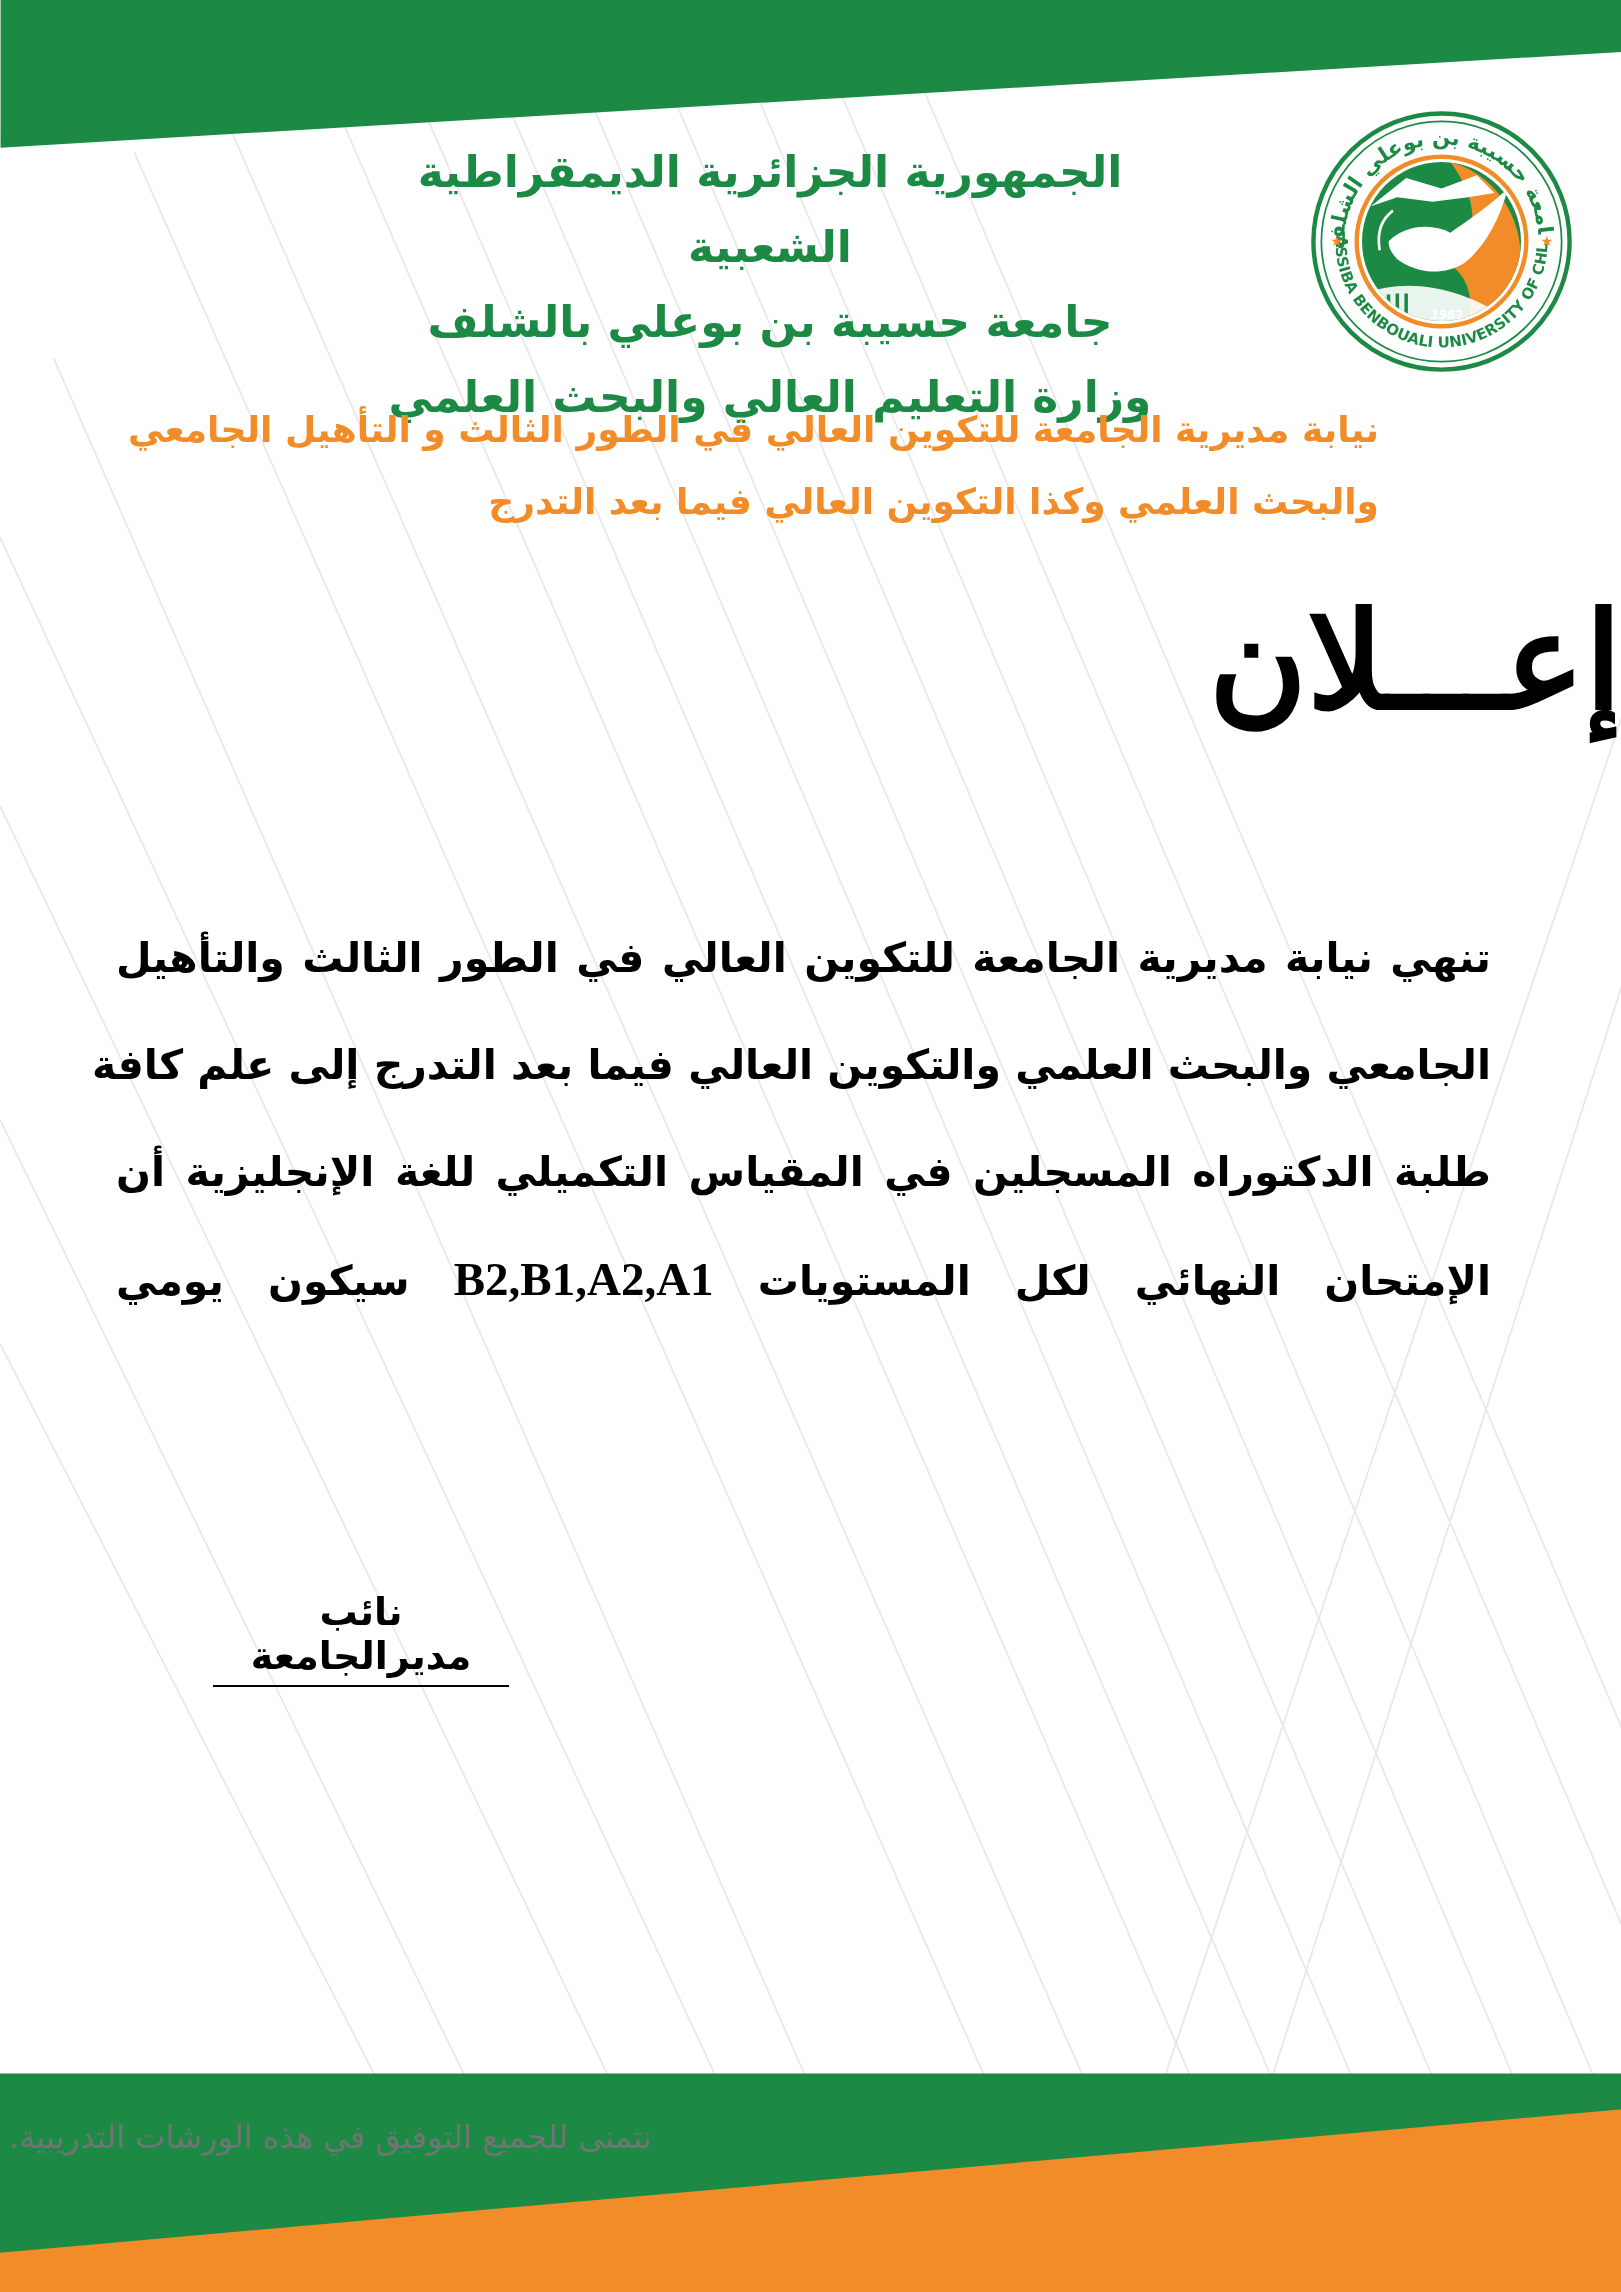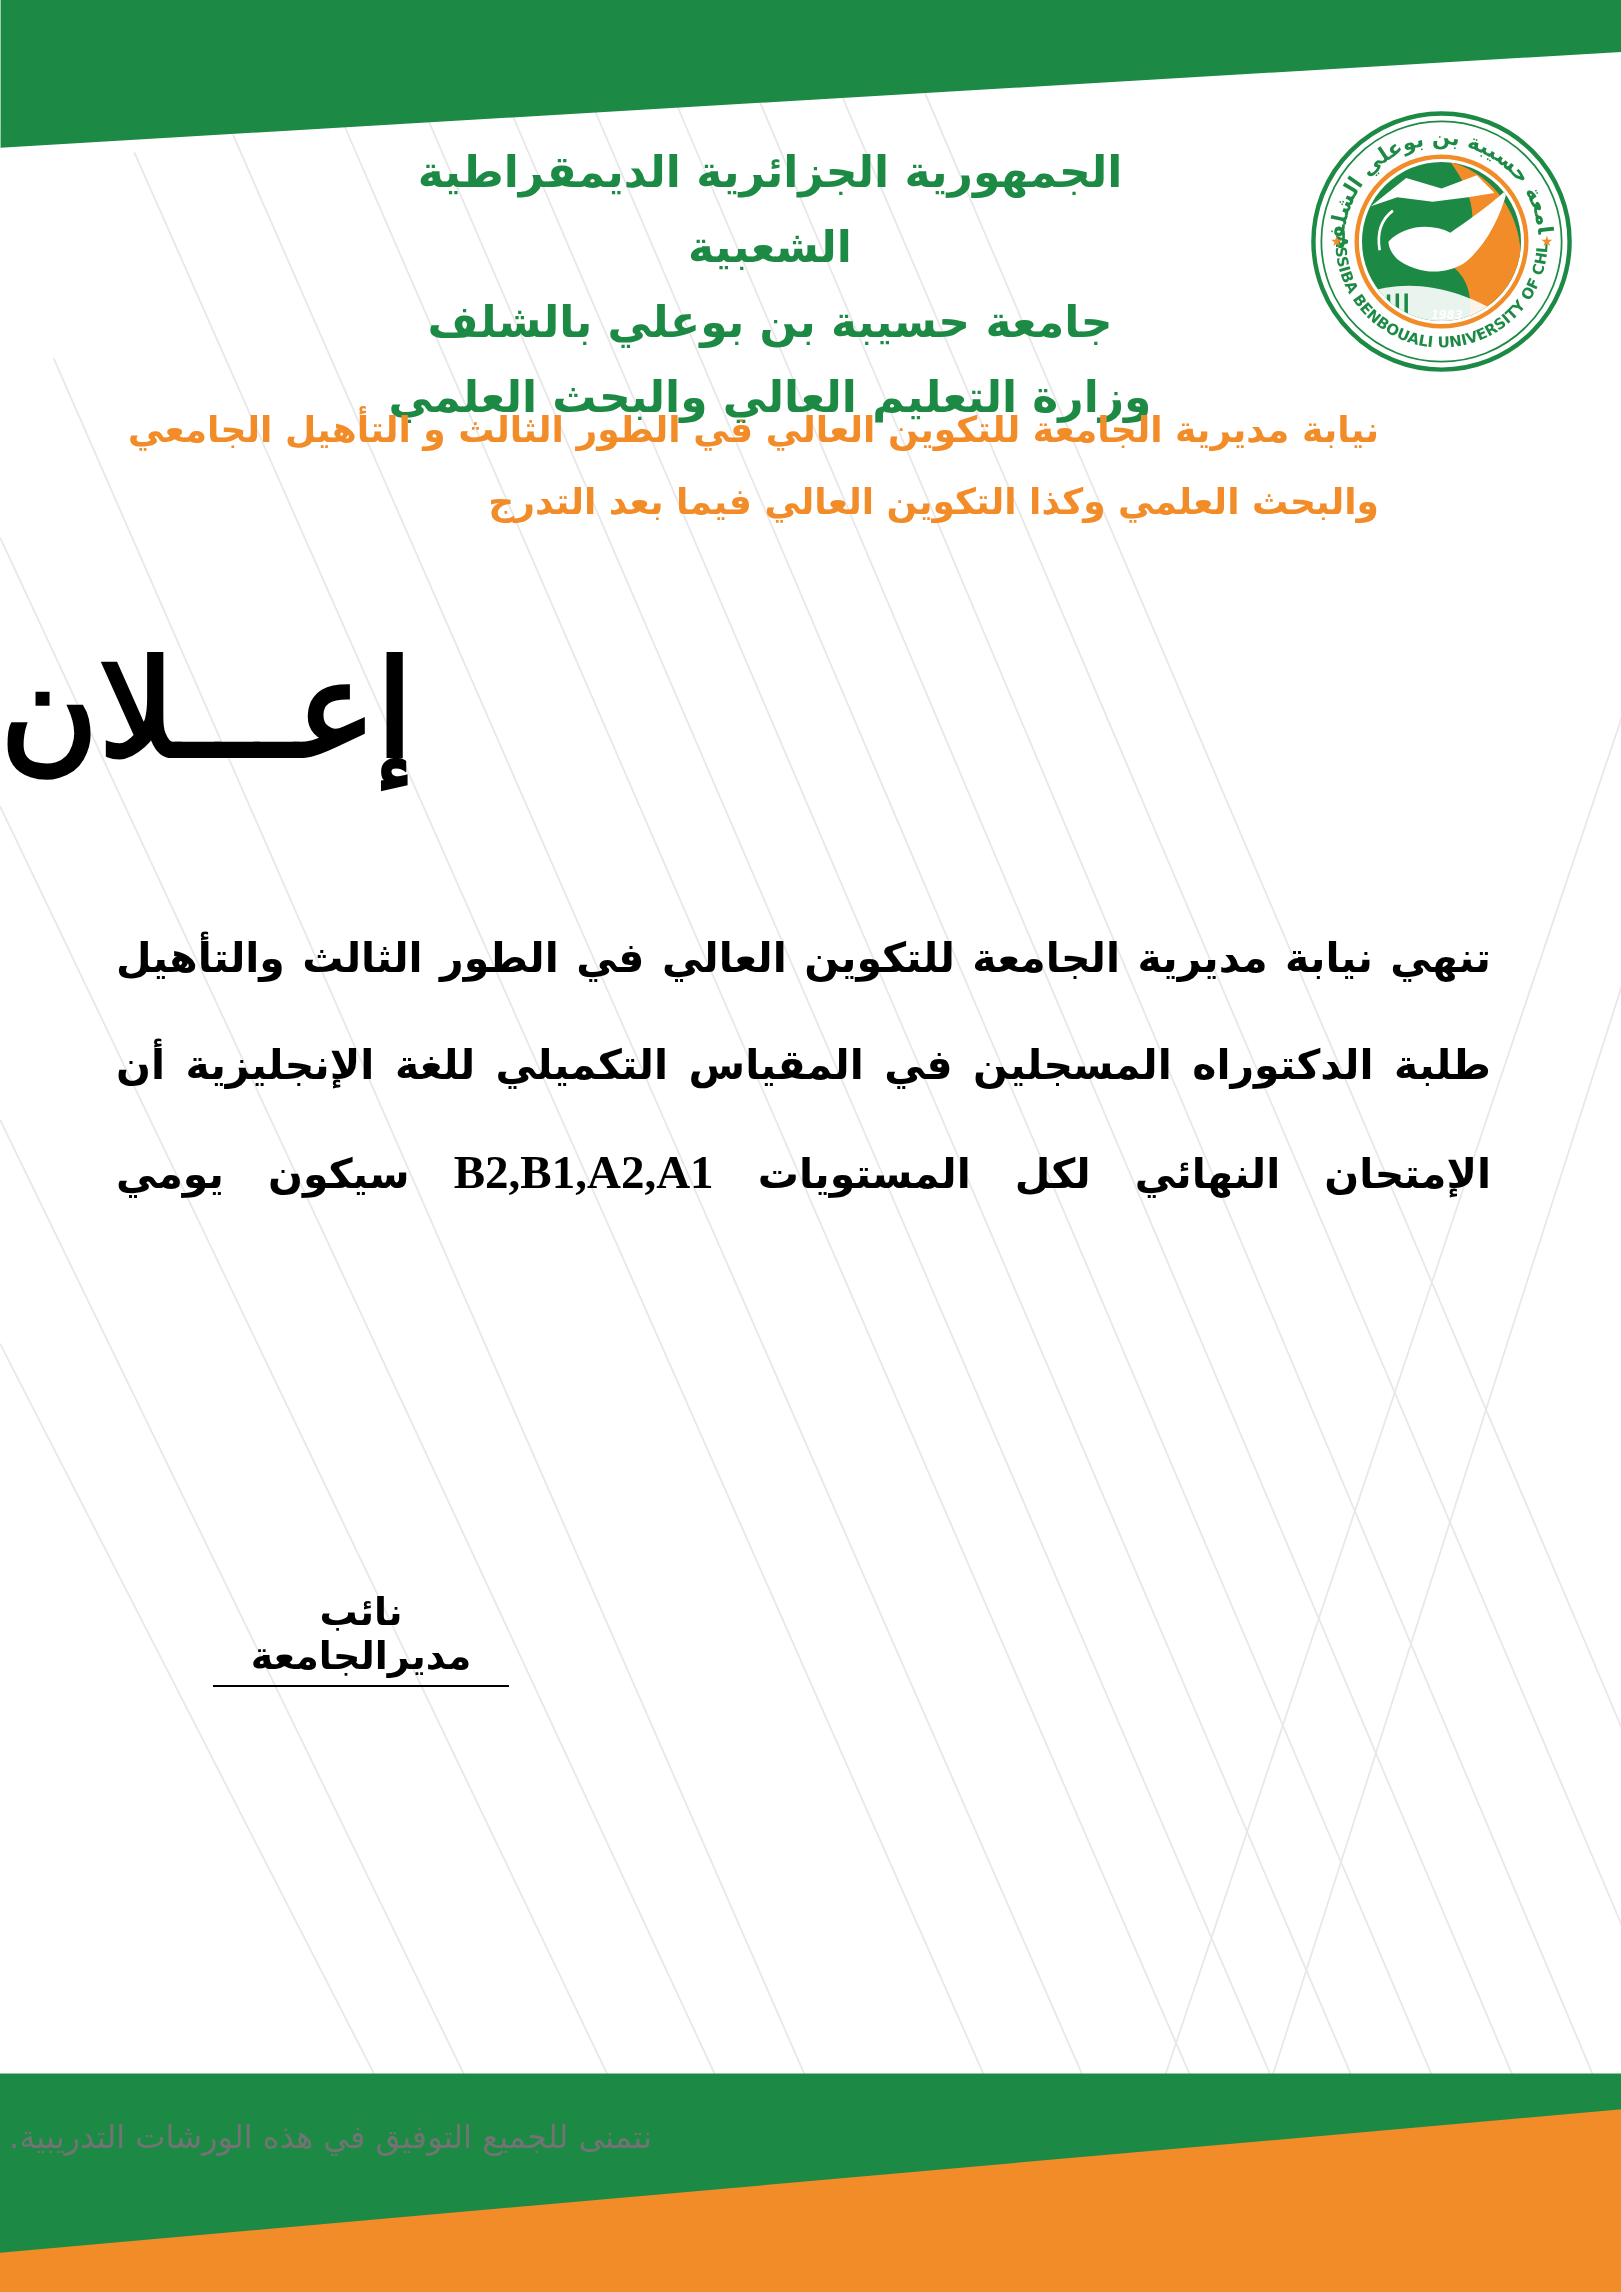--- a/index.html
+++ b/index.html
@@ -16,22 +16,22 @@
     text-align: center; direction: rtl; color: #1c8a45; font-weight: bold;
   }
   .header div { font-size: 44px; line-height: 75px; }
   .subheader {
     position: absolute; left: 125px; top: 394px; width: 1254px; z-index: 3;
     direction: rtl; color: #f28c28; font-weight: bold;
   }
   .subheader div { font-size: 36px; line-height: 72px; }
   .title {
     position: absolute; left: 0; width: 1622px; top: 582px; z-index: 3;
-    text-align: left; font-size: 134px; font-weight: bold; color: #000;
-    font-family: "DejaVu Serif", serif; direction: rtl; margin-top: 48px;
+    text-align: right; font-size: 134px; font-weight: bold; color: #000;
+    font-family: "DejaVu Serif", serif; direction: rtl;
   }
   .body-text {
     position: absolute; left: 116px; top: 905px; width: 1375px; z-index: 3;
     direction: rtl; text-align: justify; text-align-last: justify;
     font-size: 41px; font-weight: bold; color: #000;
   }
   .body-text .line { line-height: 107px; height: 107px; white-space: nowrap; text-align-last: justify; text-align: justify; }
   .body-text .last { text-align-last: right; }
   .red { color: #e3232b; }
   .num { font-family: "Liberation Serif", serif; font-weight: normal; font-size: 50px; }
@@ -120,20 +120,21 @@
 
 <div class="subheader">
   <div>نيابة مديرية الجامعة للتكوين العالي في الطور الثالث و التأهيل الجامعي</div>
   <div>والبحث العلمي وكذا التكوين العالي فيما بعد التدرج</div>
 </div>
 
 <div class="title">إعـــلان</div>
 
 <div class="body-text">
   <div class="line">تنهي نيابة مديرية الجامعة للتكوين العالي في الطور الثالث والتأهيل</div>
+  <div class="line">الجامعي والبحث العلمي والتكوين العالي فيما بعد التدرج إلى علم كافة</div>
   <div class="line">طلبة الدكتوراه المسجلين في المقياس التكميلي للغة الإنجليزية أن</div>
   <div class="line">
     <span>الإمتحان النهائي لكل المستويات</span>
     <span class="latin">B2,B1,A2,A1</span>
     <span>سيكون يومي</span>
   </div>
 </div>
 
 <div class="signature">نائب مديرالجامعة</div>
 

